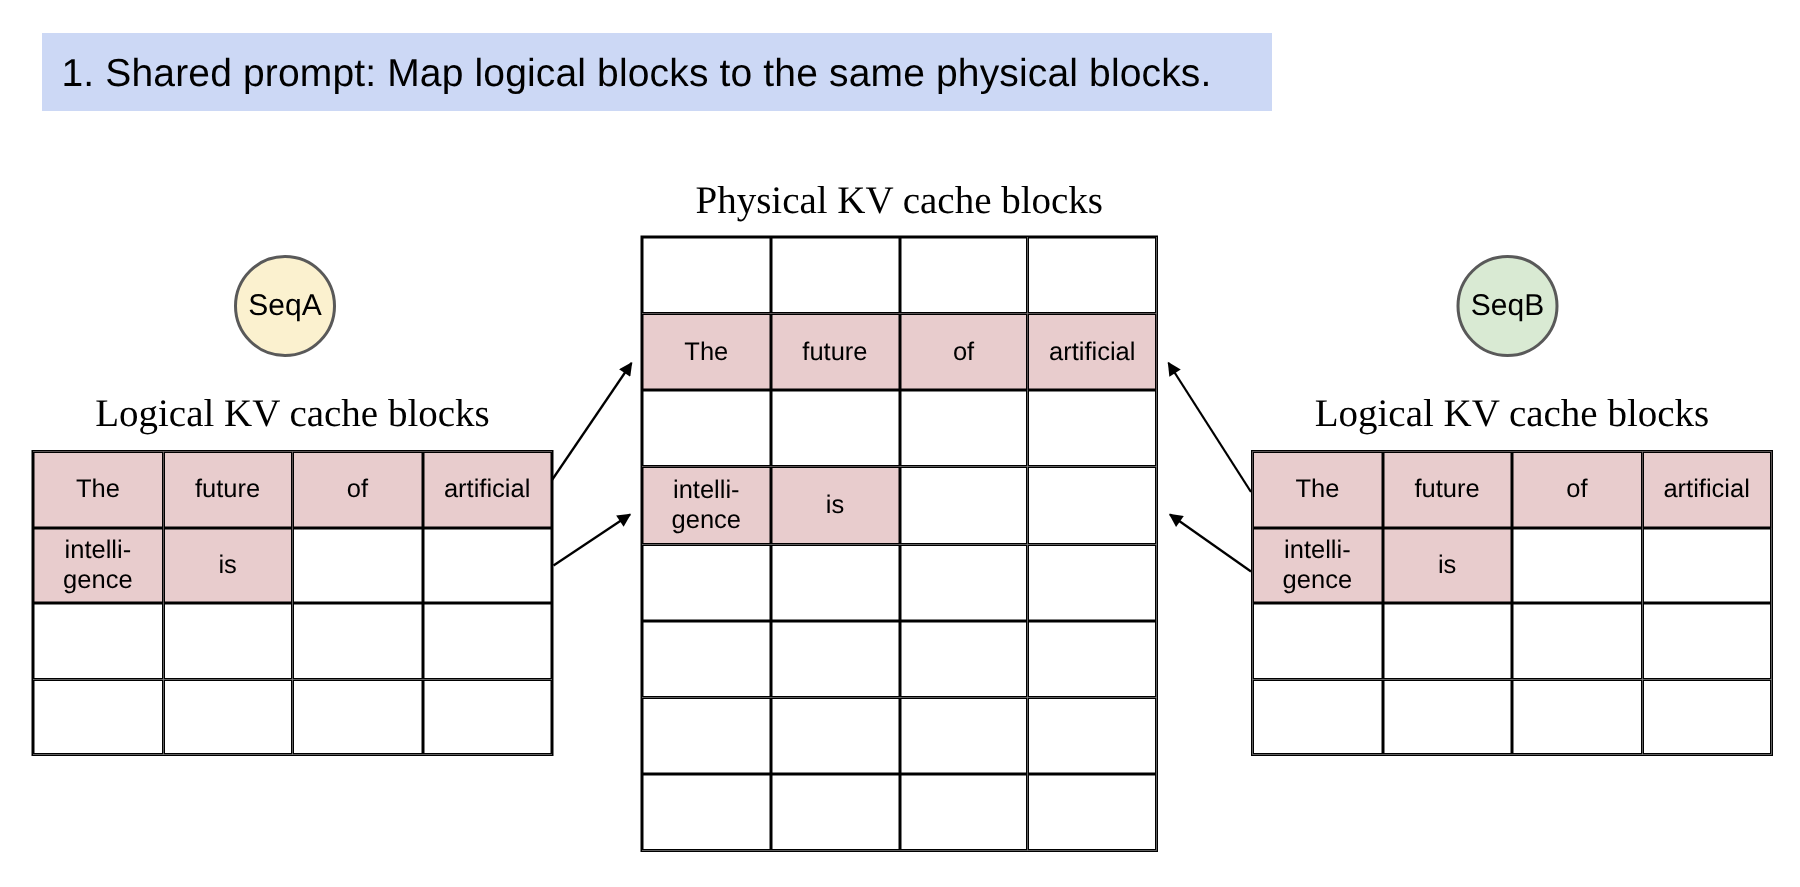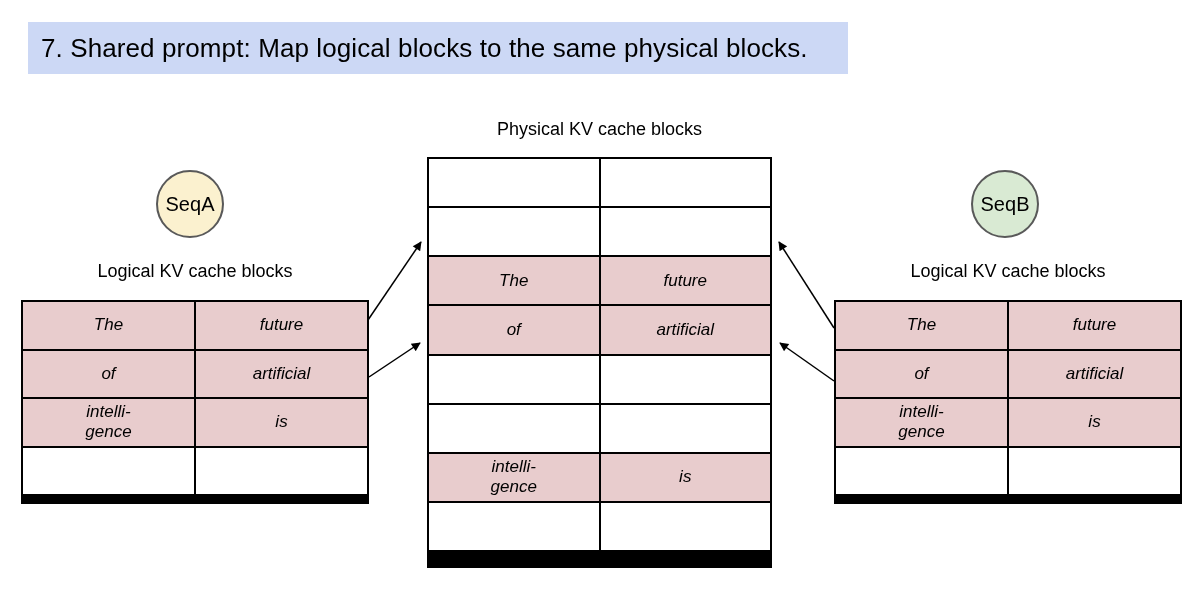--- a/index.html
+++ b/index.html
@@ -31,22 +31,23 @@
     background: var(--banner-bg);
     display: flex;
     align-items: center;
     padding-left: 13px;
     font-size: 26px;
     letter-spacing: 0.1px;
   }
   .tbl-label {
     position: absolute;
     text-align: center;
-    font-size: 18px;
+    font-size: 26px;
     white-space: nowrap;
+    font-family: Liberation Serif, serif;
   }
   .lbl-physical { left: 427px; top: 119px; width: 345px; }
   .lbl-left     { left: 21px;  top: 261px; width: 348px; }
   .lbl-right    { left: 834px; top: 261px; width: 348px; }
   .seq-circle {
     position: absolute;
     width: 68px; height: 68px;
     border-radius: 50%;
     border: 2px solid var(--circle-border);
     display: flex;
@@ -54,24 +55,23 @@
     align-items: center;
     justify-content: center;
     font-size: 20px;
     line-height: 23px;
   }
   .seq-a { left: 156px; top: 170px; background: var(--seq-a-bg); }
   .seq-b { left: 971px; top: 170px; background: var(--seq-b-bg); }
   .kv-grid {
     position: absolute;
     display: grid;
-    grid-template-columns: repeat(2, 1fr);
+    grid-template-columns: repeat(4, 1fr);
     border: 1px solid var(--grid-border);
     background: #ffffff;
-    font-style: italic;
   }
   .grid-left     { left: 21px;  top: 300px; width: 348px; height: 204px; grid-template-rows: repeat(4, 1fr); }
   .grid-right    { left: 834px; top: 300px; width: 348px; height: 204px; grid-template-rows: repeat(4, 1fr); }
   .grid-physical { left: 427px; top: 157px; width: 345px; height: 411px; grid-template-rows: repeat(8, 1fr); }
   .cell {
     border: 1px solid var(--grid-border);
     display: flex;
     align-items: center;
     justify-content: center;
     text-align: center;
@@ -91,21 +91,21 @@
     stroke: #000000;
     stroke-width: 1.5;
   }
 </style>
 </head>
 <body>
 
 <div class="canvas">
 
   <div class="banner">
-    <span>7. Shared prompt: Map logical blocks to the same physical blocks.</span>
+    <span>1. Shared prompt: Map logical blocks to the same physical blocks.</span>
   </div>
 
   <div class="tbl-label lbl-physical">Physical KV cache blocks</div>
   <div class="tbl-label lbl-left">Logical KV cache blocks</div>
   <div class="tbl-label lbl-right">Logical KV cache blocks</div>
 
   <div class="seq-circle seq-a">
     <span>Seq</span>
     <span>A</span>
   </div>

